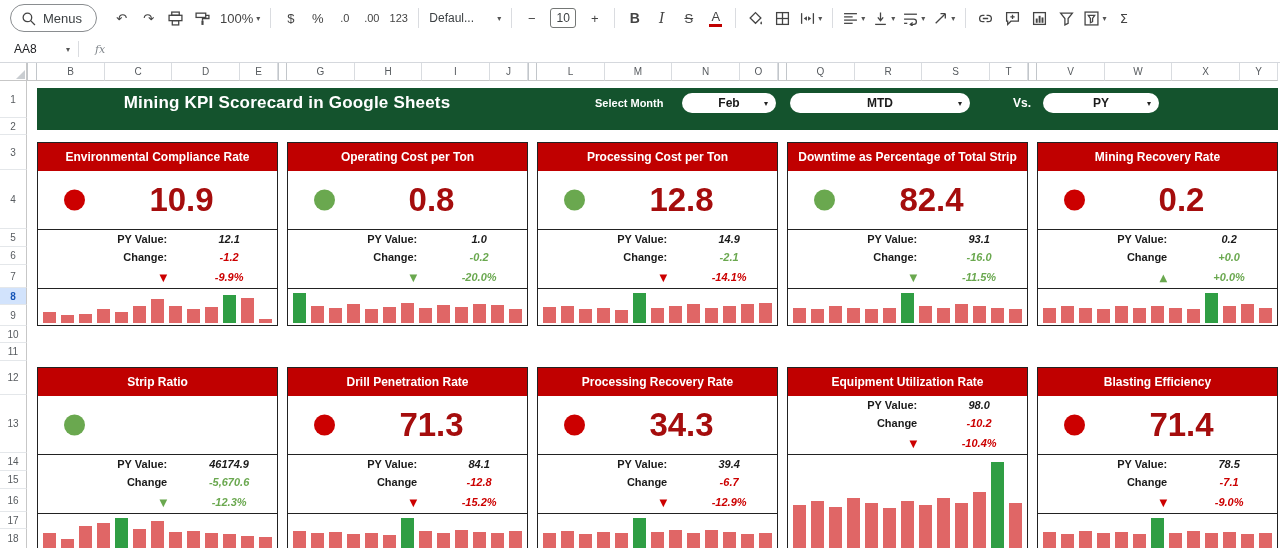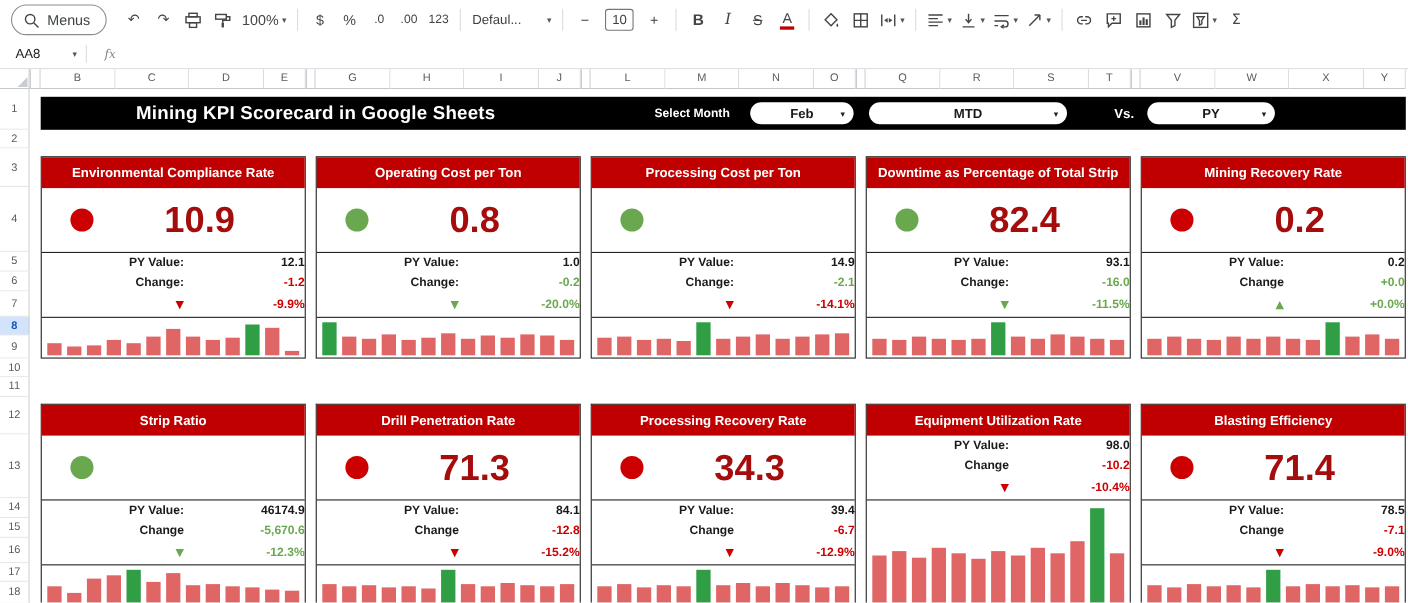--- a/index.html
+++ b/index.html
@@ -47,21 +47,21 @@
     background:#fff; font-size:10px; color:#575b5f; display:flex; align-items:center; justify-content:center; flex:none; }
   .gap-cell { border-left:1px solid #c2c6ca; border-right:1px solid #c2c6ca; }
   .row-headers { position:absolute; top:81px; left:0; width:27px; }
   .row-cell { width:27px; box-sizing:border-box; border-right:1px solid #c7c7c7; border-bottom:1px solid #e4e7ea;
     background:#fff; font-size:10px; color:#575b5f; display:flex; align-items:center; justify-content:center; }
   .row-cell.hl { background:#d2e3fc; color:#1756b8; font-weight:bold; }
 
   
   .grid { position:absolute; top:81px; left:27px; width:1253px; height:467px; background:#fff; overflow:hidden; }
 
-  .banner { position:absolute; left:10px; top:7px; width:1241px; height:30px; background:#000000; }
+  .banner { position:absolute; left:10px; top:7px; width:1241px; height:42px; background:#14532d; }
   .banner-title { position:absolute; left:0; top:0; width:500px; height:30px; line-height:30px; text-align:center;
     color:#fff; font-weight:bold; font-size:17px; letter-spacing:.2px; }
   .sm-label { position:absolute; top:0; height:30px; line-height:30px; color:#fff; font-weight:bold; font-size:11px; }
   .lbl-select-month { left:558px; }
   .lbl-vs { left:976px; font-size:12px; }
   .dd { position:absolute; top:5px; height:20px; background:#fff; border-radius:10px; display:flex; align-items:center;
     justify-content:center; font-size:12px; font-weight:bold; color:#1a1a1a; }
   .dd-month { left:645px; width:94px; }
   .dd-period { left:753px; width:180px; }
   .dd-compare { left:1006px; width:116px; }
@@ -77,21 +77,21 @@
     display:flex; align-items:center; justify-content:center; padding:0 2px; box-sizing:border-box; text-align:center; }
   .card-value { height:59px; flex:none; position:relative; border-bottom:1px solid #222; box-sizing:border-box; }
   .indicator { position:absolute; left:26px; top:50%; transform:translateY(-50%); width:21px; height:21px; border-radius:50%; }
   .ind-red { background:#cc0000; } .ind-green { background:#6aa84f; }
   .big-value { position:absolute; left:52px; right:4px; top:0; bottom:0; display:flex; align-items:center;
     justify-content:center; font-size:33px; font-weight:bold; color:#a50d0d; }
   .kv-row { height:18px; flex:none; display:grid; grid-template-columns:57% 43%; align-items:center; font-size:11px;
     font-weight:bold; color:#1a1a1a; }
   .pct-row { height:22px; }
   .kv-label { text-align:right; padding-right:7px; }
-  .kv-value { text-align:right; padding-left:7px; }
+  .kv-value { text-align:center; padding-left:7px;font-style:italic; }
   .pct-arrow { font-size:10px; }
   .c-red { color:#cc0000; } .c-green { color:#6aa84f; }
   .spark { flex:1; border-top:1px solid #222; display:flex; align-items:flex-end; gap:5px; padding:3px 5px 2px 5px;
     box-sizing:border-box; }
   .bar { flex:1; background:#e06666; }
   .bar-green { background:#2f9e44; }
 </style>
 </head>
 <body>
 
@@ -382,20 +382,21 @@
           <div class="bar" style="height: 62%;"></div>
           <div class="bar" style="height: 58%;"></div>
           <div class="bar" style="height: 46%;"></div>
         </div>
   </div>
 
   <div class="card">
     <div class="card-header">Processing Cost per Ton</div>
     <div class="card-value">
       <span class="indicator ind-green"></span>
+      <span class="big-value">12.8</span>
     </div>
     <div class="kv-row">
       <span class="kv-label">PY Value:</span>
       <span class="kv-value">14.9</span>
     </div>
     <div class="kv-row">
       <span class="kv-label">Change:</span>
       <span class="kv-value c-green">-2.1</span>
     </div>
     <div class="kv-row pct-row">

